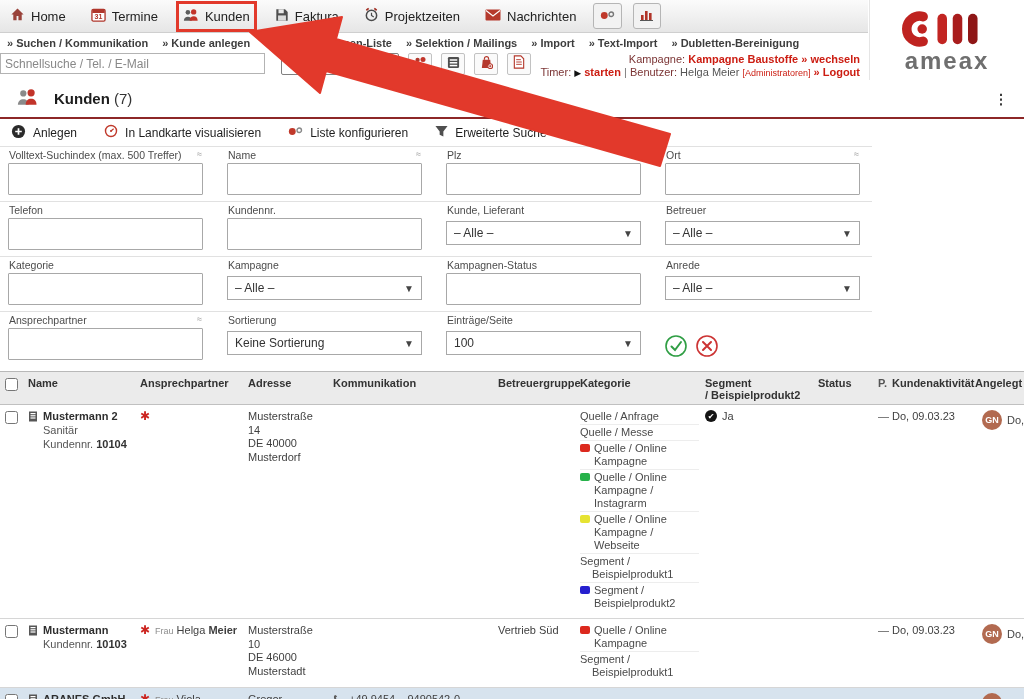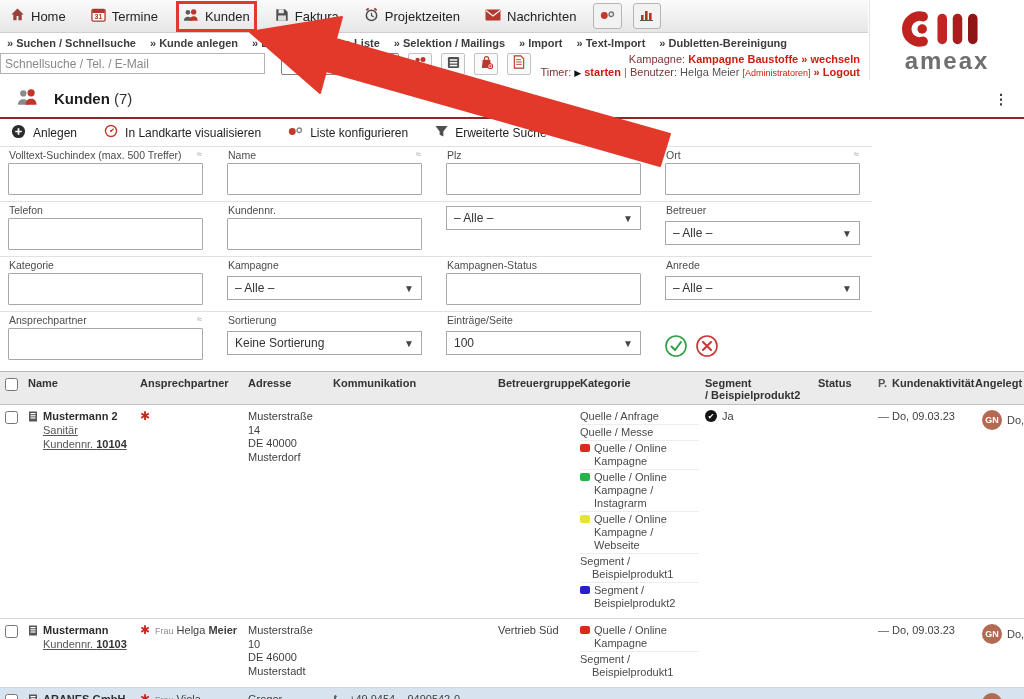--- a/index.html
+++ b/index.html
@@ -83,21 +83,21 @@
   .c-seg{width:113px;}
   .c-status{width:60px;}
   .c-p{width:14px;padding-right:2px;color:#555;}
   .c-akt{width:83px;white-space:nowrap;}
   .c-ang{flex:1;display:flex;gap:5px;overflow:hidden;white-space:nowrap;padding-right:0;}
   .hseg div{line-height:12px;}
 
   .nline{display:flex;gap:5px;align-items:flex-start;}
   .nline b{color:#2e2e2e;line-height:13px;}
   .bicon{flex:none;margin-top:1px;}
-  .nsub,.nnr{padding-left:15px;line-height:13.5px;color:#555;text-decoration:underline;}
+  .nsub,.nnr{padding-left:15px;line-height:13.5px;color:#555;}
   .nnr b{color:#333;}
 
   .contact{display:flex;gap:3px;line-height:13.5px;}
   .star{color:#cc2520;font-size:12px;width:12px;flex:none;line-height:13px;}
   .cbody{flex:1;}
   .sal{color:#8d8d8d;font-size:9px;}
 
   .kline{display:flex;gap:5px;align-items:flex-start;line-height:13.5px;white-space:nowrap;}
   .kico{flex:none;margin-top:1px;}
 
@@ -182,21 +182,21 @@
           <span><svg width="14" height="13" viewBox="0 0 14 13">
                 <rect x="1" y="7" width="2.6" height="5" fill="#b03428"></rect>
                 <rect x="5" y="3" width="2.6" height="9" fill="#b03428"></rect>
                 <rect x="9" y="5" width="2.6" height="7" fill="#b03428"></rect>
                 <rect x="0" y="12" width="13" height="1" fill="#555"></rect>
               </svg></span>
         </div>
       </div>
 
       <div class="subnav">
-        <span>» Suchen / Schnellsuche</span>
+        <span>» Suchen / Kommunikation</span>
         <span>» Kunde anlegen</span>
         <span>» Betreuergruppen-Liste</span>
         <span>» Selektion / Mailings</span>
         <span>» Import</span>
         <span>» Text-Import</span>
         <span>» Dubletten-Bereinigung</span>
       </div>
 
       <div class="quickbar">
         <input class="qsearch" type="text" placeholder="Schnellsuche / Tel. / E-Mail" style="">
@@ -347,20 +347,23 @@
           </div>
         <input class="finput" style="">
       </div>
       <div class="ffield">
         <div class="flabel">
             <span>Kundennr.</span>
           </div>
         <input class="finput" style="">
       </div>
       <div class="ffield">
+        <div class="flabel">
+            <span>Kunde, Lieferant</span>
+          </div>
         <div class="fselect">
             <span>– Alle –</span>
             <span class="chev">▼</span>
           </div>
       </div>
       <div class="ffield">
         <div class="flabel">
             <span>Betreuer</span>
           </div>
         <div class="fselect">

